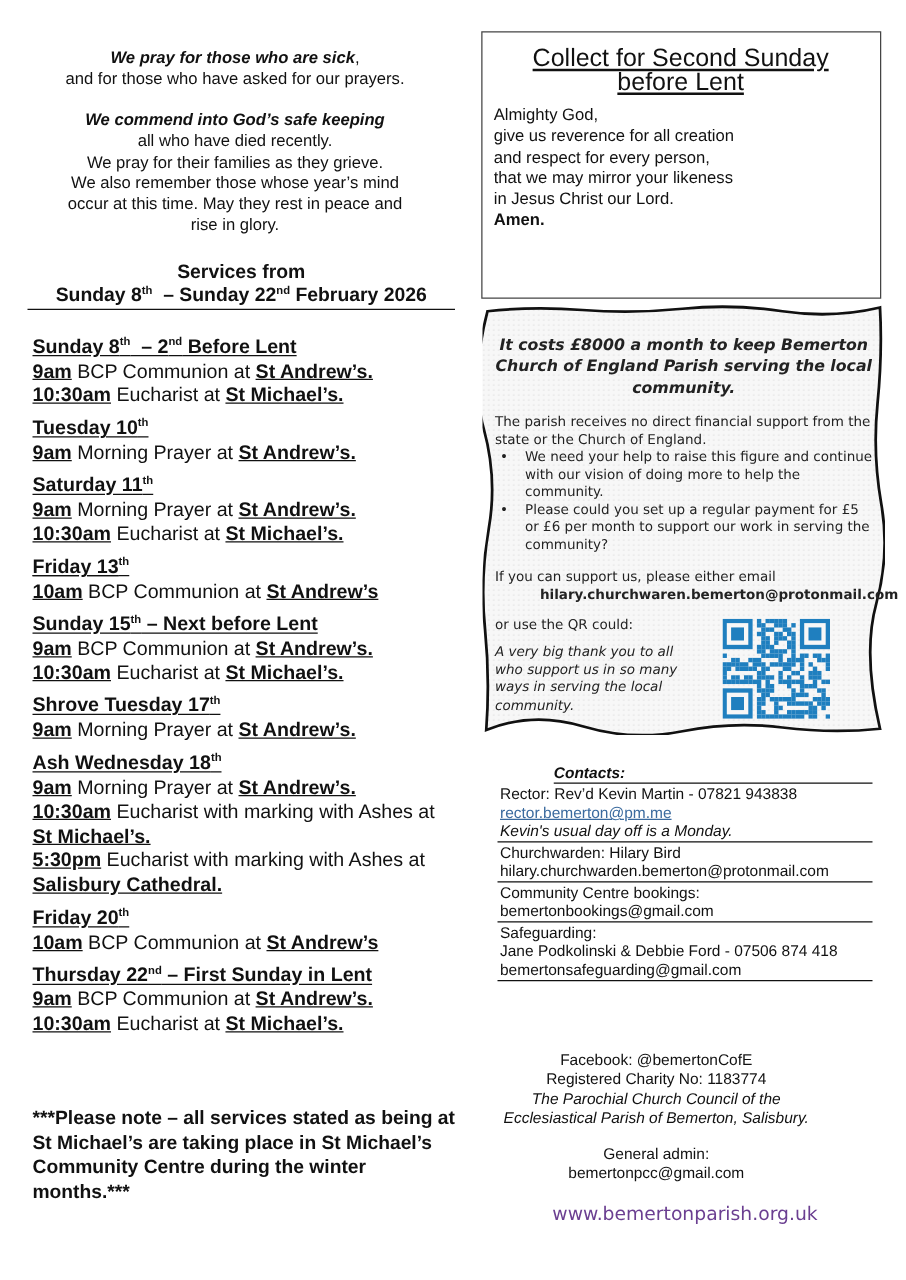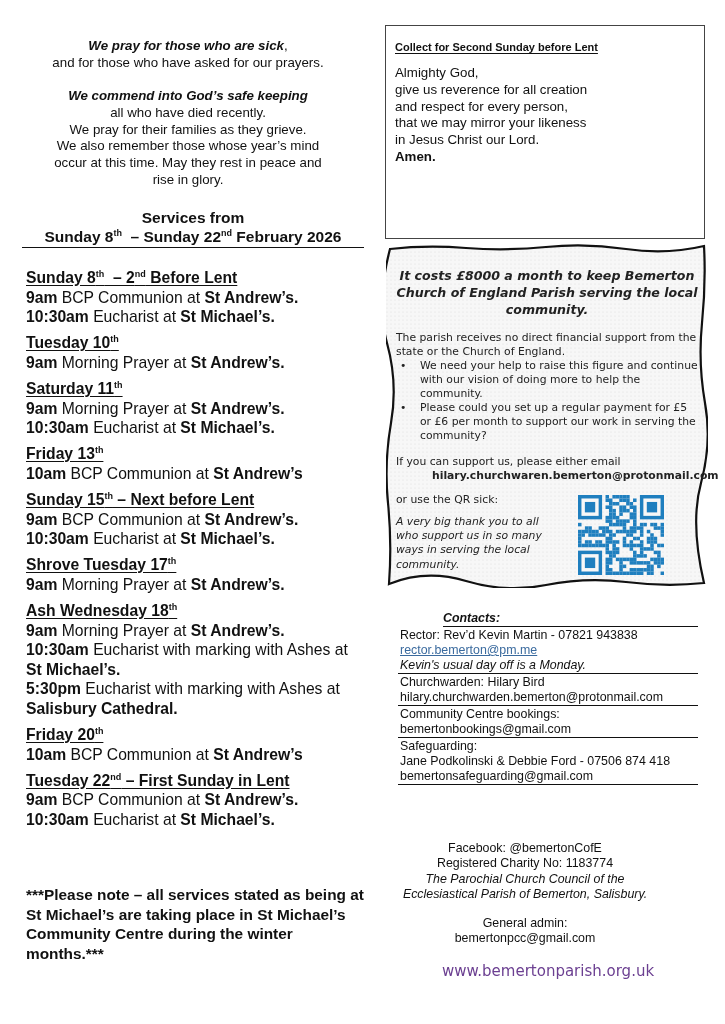--- a/index.html
+++ b/index.html
@@ -12,27 +12,27 @@
   .prayers .bi { font-weight: bold; font-style: italic; }
   .prayers p { margin-bottom: 16.5px; }
 
   .services-head { position: absolute; top: 208px; left: 22px; width: 342px; text-align: center; font-size: 15.5px; font-weight: bold; line-height: 19px; }
   .services-head .sub { display: block; border-bottom: 1.5px solid #111; padding-bottom: 1px; }
   sup { font-size: 9px; vertical-align: 6px; line-height: 0; }
 
   .schedule { position: absolute; top: 268px; left: 26px; width: 340px; font-size: 15.7px; line-height: 19.6px; }
   .day { margin-bottom: 6.5px; }
   .day-title { font-weight: bold; text-decoration: underline; text-underline-offset: 2px; }
-  .svc b { font-weight: bold; }
+  .svc b { font-weight: bold; text-decoration: underline; }
 
   .note { position: absolute; top: 885px; left: 26px; width: 340px; font-size: 15.4px; line-height: 19.6px; font-weight: bold; }
 
   
   .collect { position: absolute; left: 385px; top: 25px; width: 320px; height: 214px; border: 1.3px solid #444; padding: 12px 10px 0 9px; }
-  .collect h2 { font-size: 11px; font-weight: bold; text-decoration: underline; line-height: 19px; text-underline-offset: 2px; }
+  .collect h2 { font-size: 20px; font-weight: normal; text-decoration: underline; text-align: center; line-height: 19px; text-underline-offset: 2px; }
   .collect .body { margin-top: 8px; font-size: 13.3px; line-height: 16.8px; }
   .collect .amen { font-weight: bold; }
 
   .appeal { position: absolute; left: 386px; top: 243px; width: 322px; height: 345px; }
   .appeal svg.frame { position: absolute; left: 0; top: 0; }
   .appeal-inner { position: absolute; left: 10px; top: 24px; width: 302px; font-family: "DejaVu Sans", sans-serif; font-size: 10.8px; line-height: 14px; color: #222; }
   .appeal-inner .headline { font-style: italic; font-weight: bold; font-size: 12.6px; line-height: 17px; text-align: center; margin-bottom: 13px; }
   .appeal-inner ul { list-style: none; margin: 0; }
   .appeal-inner li { position: relative; padding-left: 24px; }
   .appeal-inner li::before { content: "•"; position: absolute; left: 4px; top: 0; }
@@ -111,21 +111,21 @@
         <div class="day-title"><span style="white-space: pre;">Ash Wednesday 18</span><sup style="white-space: pre;">th</sup><span style="white-space: pre;"></span></div>
         <div class="svc"><b>9am</b><span> Morning Prayer at </span><b>St Andrew’s.</b></div>
         <div class="svc"><b>10:30am</b><span> Eucharist with marking with Ashes at </span><b>St Michael’s.</b></div>
         <div class="svc"><b>5:30pm</b><span> Eucharist with marking with Ashes at </span><b>Salisbury Cathedral.</b></div>
       </div>
       <div class="day">
         <div class="day-title"><span style="white-space: pre;">Friday 20</span><sup style="white-space: pre;">th</sup><span style="white-space: pre;"></span></div>
         <div class="svc"><b>10am</b><span> BCP Communion at </span><b>St Andrew’s</b></div>
       </div>
       <div class="day">
-        <div class="day-title"><span style="white-space: pre;">Tuesday 22</span><sup style="white-space: pre;">nd</sup><span style="white-space: pre;"> – First Sunday in Lent</span></div>
+        <div class="day-title"><span style="white-space: pre;">Thursday 22</span><sup style="white-space: pre;">nd</sup><span style="white-space: pre;"> – First Sunday in Lent</span></div>
         <div class="svc"><b>9am</b><span> BCP Communion at </span><b>St Andrew’s.</b></div>
         <div class="svc"><b>10:30am</b><span> Eucharist at </span><b>St Michael’s.</b></div>
       </div>
     </div>
 
   <div class="note">***Please note – all services stated as being at St Michael’s are taking place in St Michael’s Community Centre during the winter months.***</div>
 </div>
 
 <div class="collect">
   <h2>Collect for Second Sunday before Lent</h2>
@@ -151,21 +151,21 @@
   </svg>
   <div class="appeal-inner">
     <div class="headline">It costs £8000 a month to keep Bemerton Church of England Parish serving the local community.</div>
     <div>The parish receives no direct financial support from the state or the Church of England.</div>
     <ul>
       <li>We need your help to raise this figure and continue with our vision of doing more to help the community.</li>
       <li>Please could you set up a regular payment for £5 or £6 per month to support our work in serving the community?</li>
     </ul>
     <div class="email-line">If you can support us, please either email</div>
     <div class="email">hilary.churchwaren.bemerton@protonmail.com</div>
-    <div class="qr-label">or use the QR sick:</div>
+    <div class="qr-label">or use the QR could:</div>
     <div class="thanks">A very big thank you to all who support us in so many ways in serving the local community.</div>
   </div>
   <svg class="qr" id="qr" viewBox="0 0 25 23" preserveAspectRatio="none">
       <rect x="8" y="0" width="1.02" height="1.02" fill="#1f7fbf"></rect>
       <rect x="10" y="0" width="1.02" height="1.02" fill="#1f7fbf"></rect>
       <rect x="11" y="0" width="1.02" height="1.02" fill="#1f7fbf"></rect>
       <rect x="12" y="0" width="1.02" height="1.02" fill="#1f7fbf"></rect>
       <rect x="13" y="0" width="1.02" height="1.02" fill="#1f7fbf"></rect>
       <rect x="14" y="0" width="1.02" height="1.02" fill="#1f7fbf"></rect>
       <rect x="8" y="1" width="1.02" height="1.02" fill="#1f7fbf"></rect>

